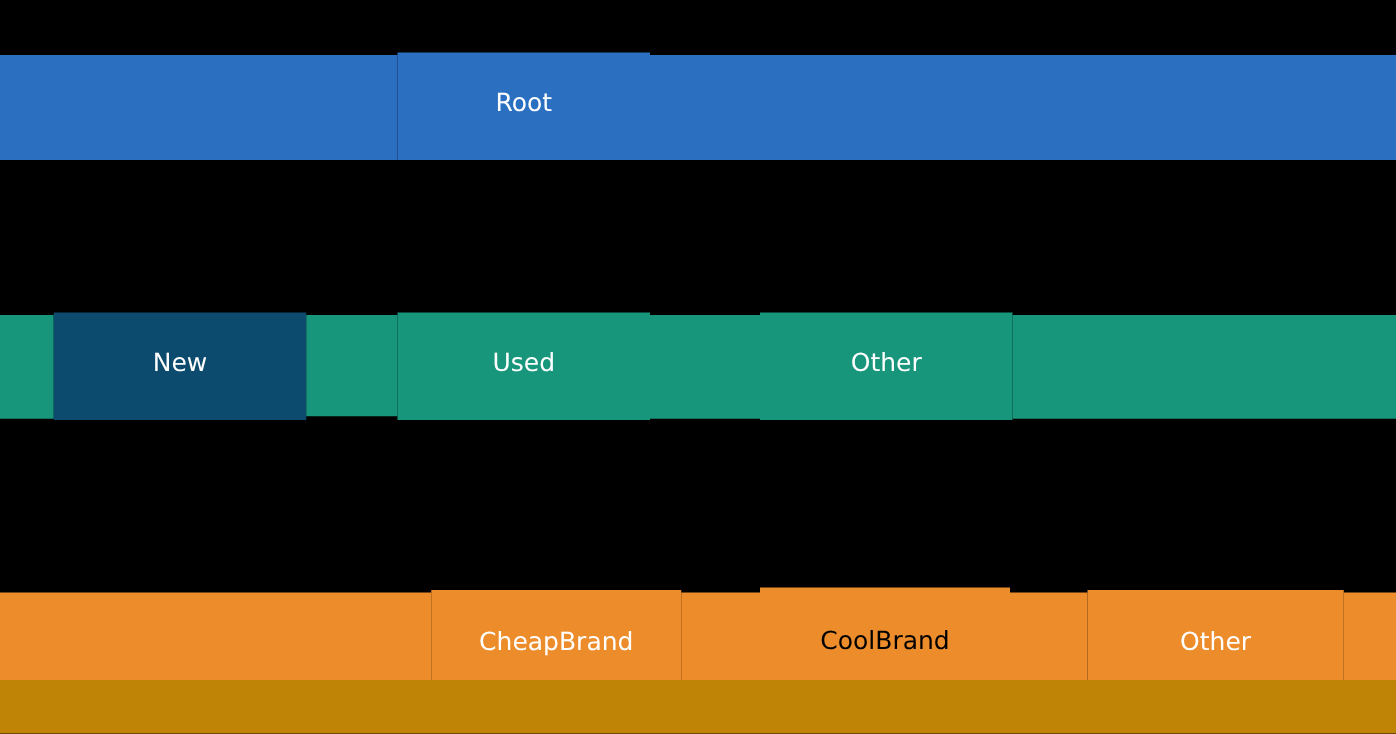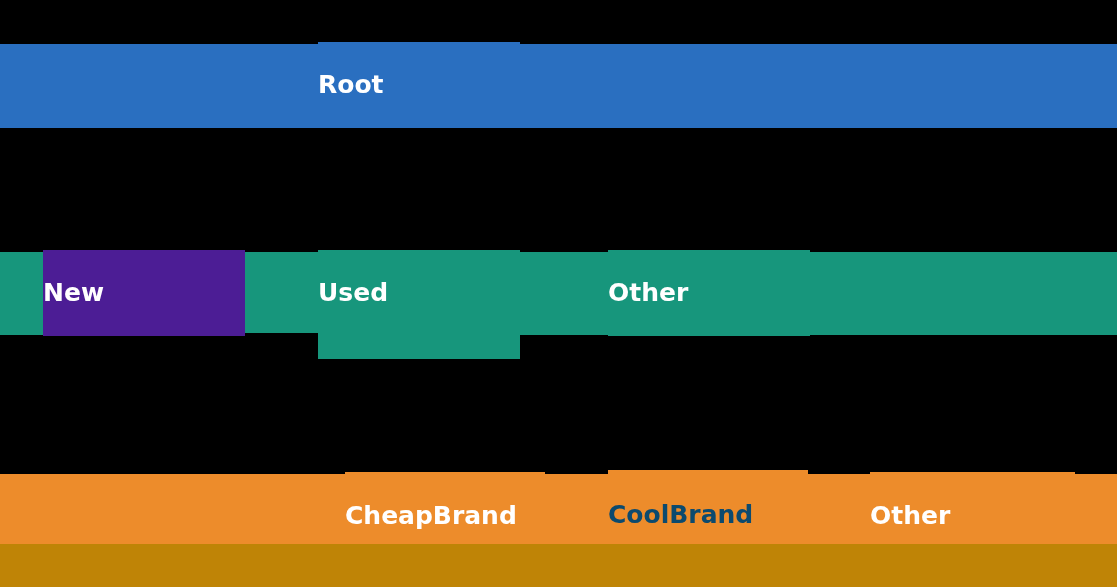--- a/index.html
+++ b/index.html
@@ -26,64 +26,64 @@
   }
   .node {
     position: absolute;
     box-sizing: border-box;
     overflow: hidden;
   }
   .node-label {
     position: absolute;
     left: 0;
     right: 0;
-    text-align: left;
+    text-align: center;
     color: #ffffff;
-    font-size: 25px;
+    font-size: 20px;
     font-family: "DejaVu Sans", sans-serif;
-    font-weight: 700;
+    font-weight: 400;
     line-height: 1;
     white-space: nowrap;
     pointer-events: none;
   }
 </style>
 </head>
 <body>
 
 <div id="chart-root" style="background: rgb(0, 0, 0); width: 1117px; height: 587px;">
     <div class="level-row" style="top: 0px; height: 587px;">
       <div class="node no-label" style="left: 0px; width: 318px; top: 44px; height: 84px; background: rgb(42, 111, 192);"></div>
       <div class="node" style="left: 318px; width: 202px; top: 42px; height: 86px; background: rgb(42, 111, 192);">
         <span class="node-label" style="color: rgb(255, 255, 255); top: 30px;">Root</span>
       </div>
       <div class="node no-label" style="left: 520px; width: 597px; top: 44px; height: 84px; background: rgb(42, 111, 192);"></div>
     </div>
     <div class="level-row" style="top: 0px; height: 587px;">
       <div class="node no-label" style="left: 0px; width: 43px; top: 252px; height: 83px; background: rgb(23, 150, 124);"></div>
-      <div class="node" style="left: 43px; width: 202px; top: 250px; height: 86px; background: #4c1d95;">
+      <div class="node" style="left: 43px; width: 202px; top: 250px; height: 86px; background: #0c4a6e;">
         <span class="node-label" style="color: rgb(255, 255, 255); top: 30px;">New</span>
       </div>
       <div class="node no-label" style="left: 245px; width: 73px; top: 252px; height: 81px; background: rgb(23, 150, 124);"></div>
-      <div class="node" style="left: 318px; width: 202px; top: 250px; height: 109px; background: rgb(23, 150, 124);">
+      <div class="node" style="left: 318px; width: 202px; top: 250px; height: 86px; background: rgb(23, 150, 124);">
         <span class="node-label" style="color: rgb(255, 255, 255); top: 30px;">Used</span>
       </div>
       <div class="node no-label" style="left: 520px; width: 88px; top: 252px; height: 83px; background: rgb(23, 150, 124);"></div>
       <div class="node" style="left: 608px; width: 202px; top: 250px; height: 86px; background: rgb(23, 150, 124);">
         <span class="node-label" style="color: rgb(255, 255, 255); top: 30px;">Other</span>
       </div>
       <div class="node no-label" style="left: 810px; width: 307px; top: 252px; height: 83px; background: rgb(23, 150, 124);"></div>
     </div>
     <div class="level-row" style="top: 15px; height: 587px;">
       <div class="node no-label" style="left: 0px; width: 345px; top: 459px; height: 85px; background: rgb(237, 140, 43);"></div>
       <div class="node" style="left: 345px; width: 200px; top: 457px; height: 87px; background: rgb(237, 140, 43);">
         <span class="node-label" style="color: rgb(255, 255, 255); top: 31px;">CheapBrand</span>
       </div>
       <div class="node no-label" style="left: 545px; width: 63px; top: 459px; height: 82px; background: rgb(237, 140, 43);"></div>
       <div class="node" style="left: 608px; width: 200px; top: 455px; height: 89px; background: rgb(237, 140, 43);">
-        <span class="node-label" style="color: #0c4a6e; top: 32px;">CoolBrand</span>
+        <span class="node-label" style="color: #000000; top: 32px;">CoolBrand</span>
       </div>
       <div class="node no-label" style="left: 808px; width: 62px; top: 459px; height: 82px; background: rgb(237, 140, 43);"></div>
       <div class="node" style="left: 870px; width: 205px; top: 457px; height: 87px; background: rgb(237, 140, 43);">
         <span class="node-label" style="color: rgb(255, 255, 255); top: 31px;">Other</span>
       </div>
       <div class="node no-label" style="left: 1075px; width: 42px; top: 459px; height: 85px; background: rgb(237, 140, 43);"></div>
     </div>
     <div class="level-row" style="top: 0px; height: 587px;">
       <div class="node no-label" style="left: 0px; width: 1117px; top: 544px; height: 43px; background: rgb(191, 132, 6);"></div>
     </div>

